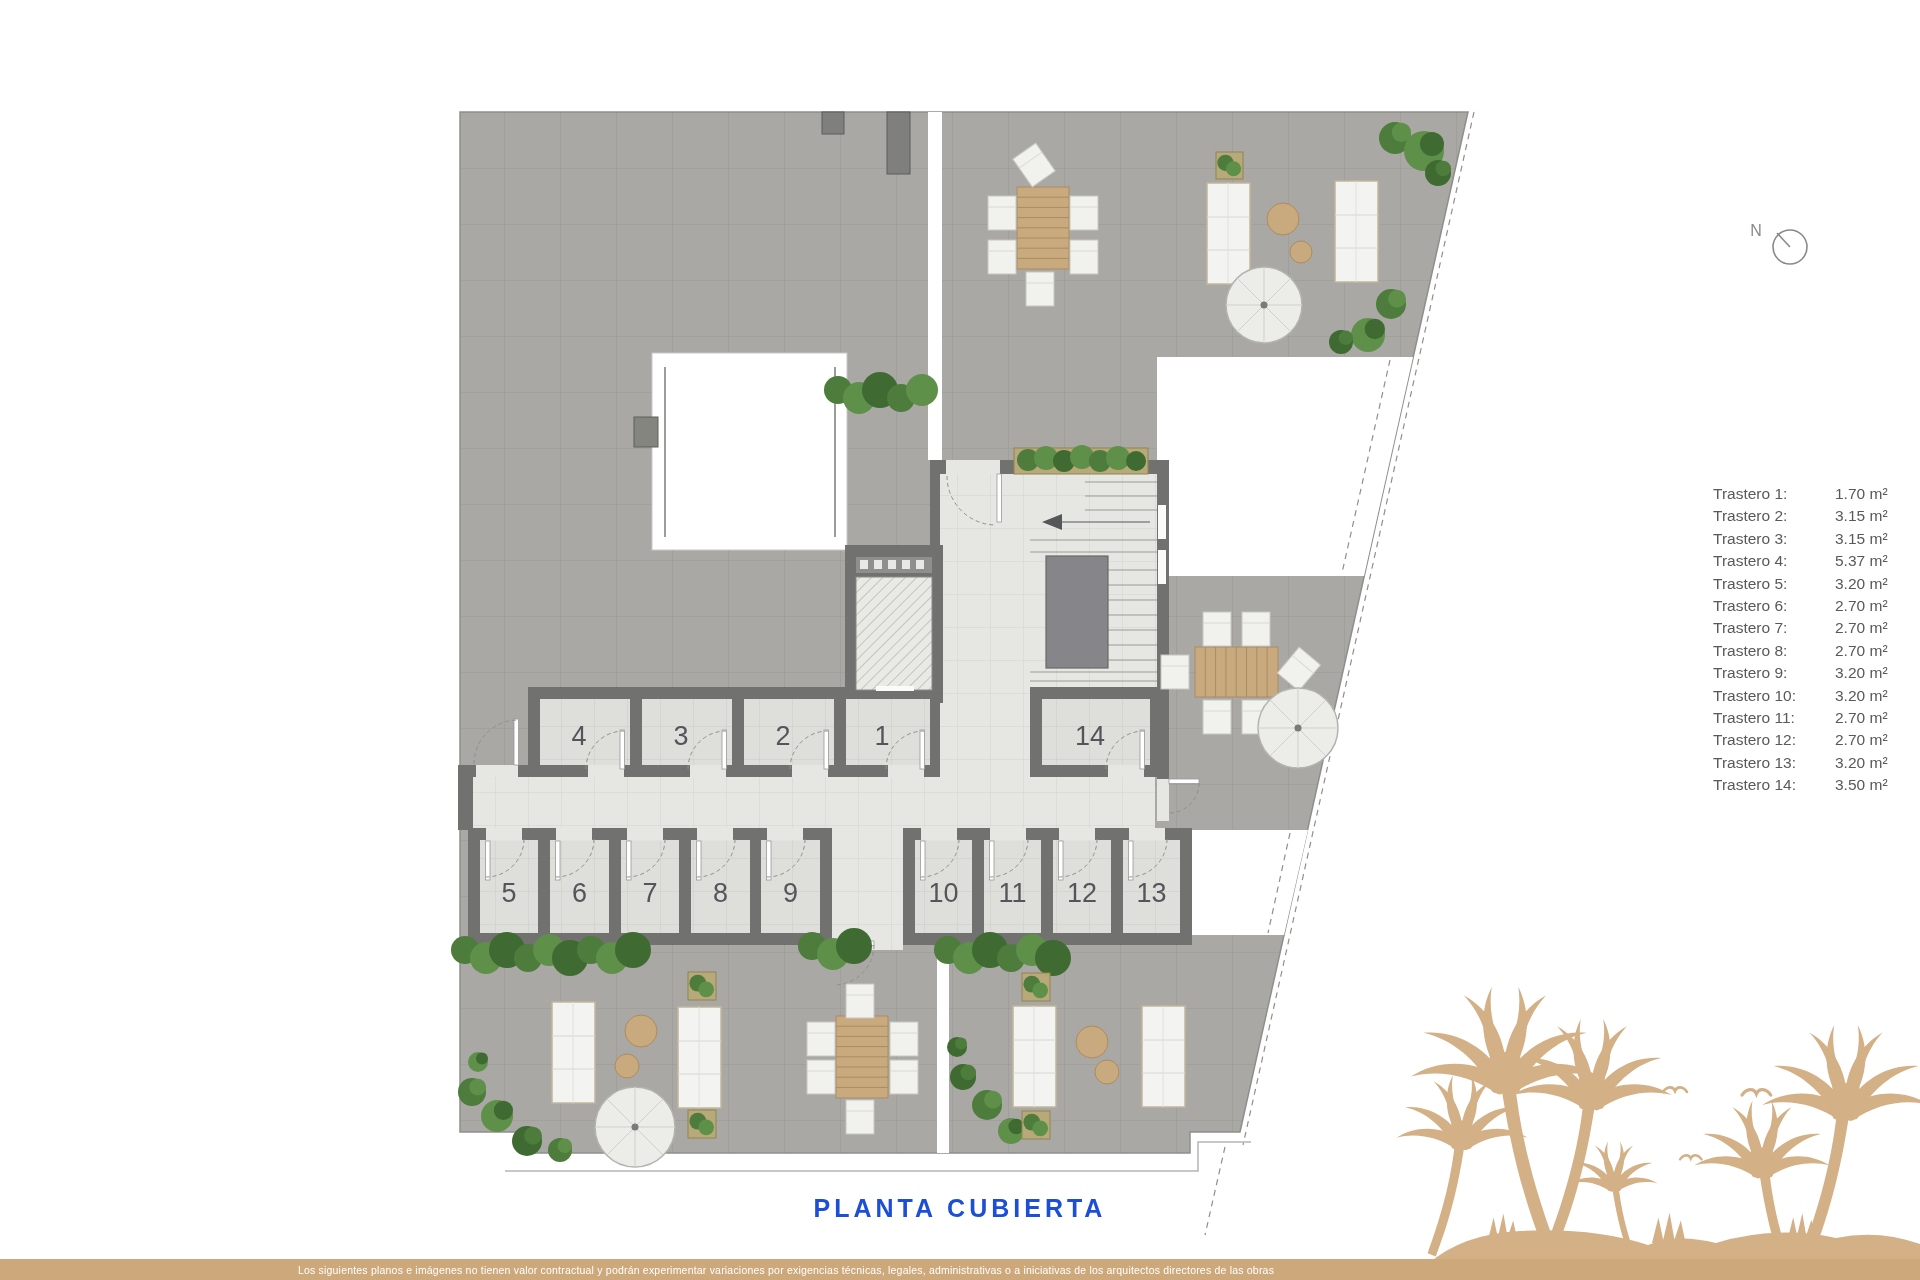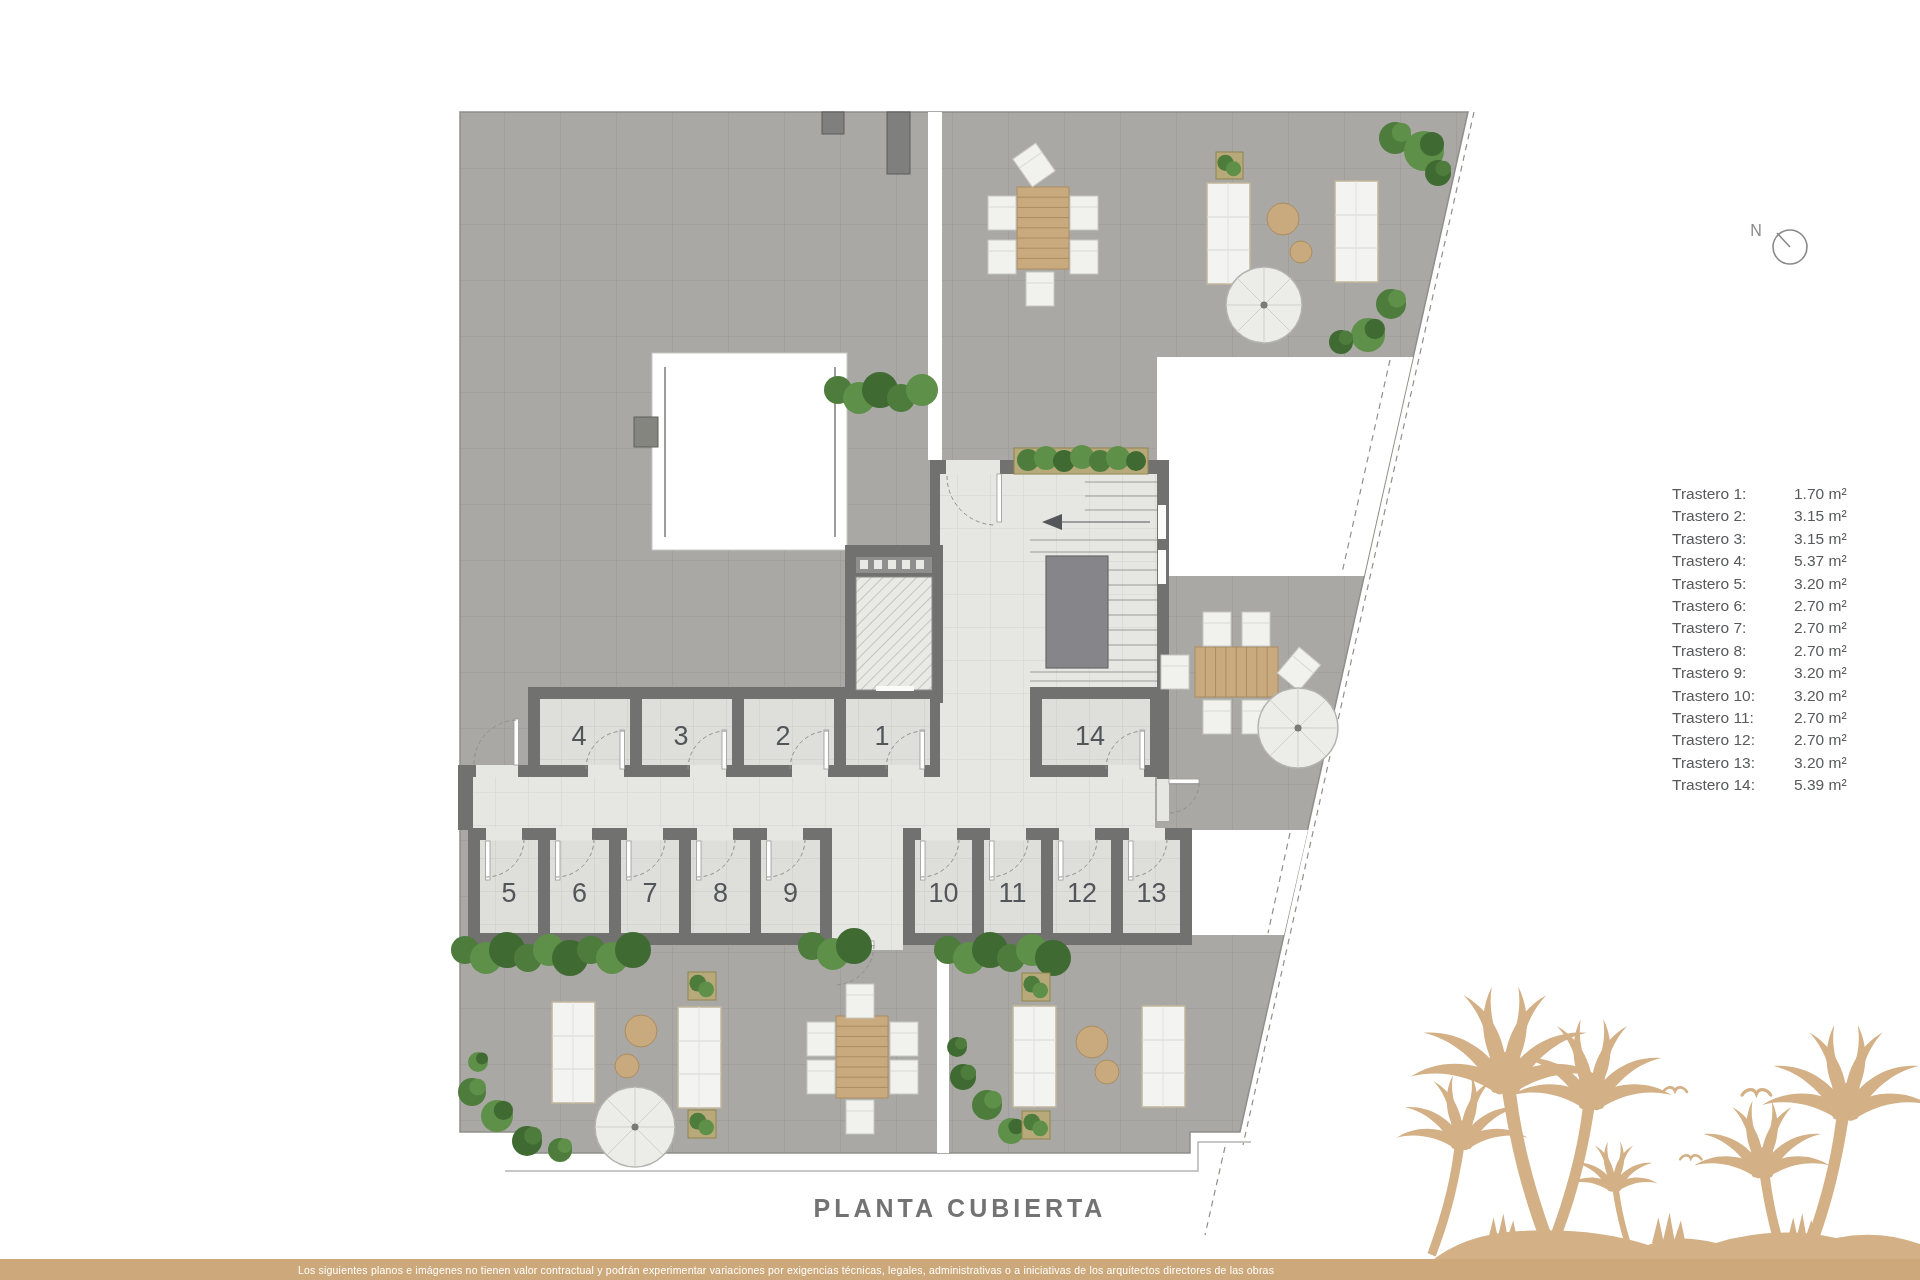--- a/index.html
+++ b/index.html
@@ -1,25 +1,25 @@
 <!DOCTYPE html>
 <html><head>
 <meta charset="utf-8">
 <style>
   html,body{margin:0;padding:0;background:#ffffff;}
   .stage{position:relative;width:1920px;height:1280px;background:#ffffff;overflow:hidden;
          font-family:"Liberation Sans", sans-serif;}
   svg text{font-family:"Liberation Sans", sans-serif;}
   .plan-svg{position:absolute;left:0;top:0;}
   #legend{position:absolute;left:1672px;top:483px;font-size:15.5px;color:#58595b;line-height:22.4px;}
-  #legend .row{display:flex;white-space:nowrap;}
+  #legend .row{display:flex;white-space:nowrap;margin-left:41px;}
   #legend .lab{flex:0 0 122px;}
   #legend .val{flex:0 0 auto;}
   #plan-title{position:absolute;left:960px;top:1194px;transform:translateX(-50%);
-              font-size:25px;font-weight:bold;letter-spacing:4px;color:#737373;white-space:nowrap;}
+              font-size:25px;font-weight:bold;letter-spacing:4px;color:#1d4ed8;white-space:nowrap;}
   #footer-bar{position:absolute;left:0;top:1259px;width:1920px;height:21px;background:#cda87b;}
   #footer-text{position:absolute;left:0;top:1264px;width:1572px;text-align:center;
                font-size:10.5px;color:#ffffff;letter-spacing:0.2px;}
 </style>
 </head>
 <body>
 
 <div class="stage">
 
 <svg class="plan-svg" width="1920" height="1280" viewBox="0 0 1920 1280">
@@ -641,21 +641,21 @@
   <div class="row">
         <span class="lab">Trastero 12:</span>
         <span class="val">2.70 m²</span>
       </div>
   <div class="row">
         <span class="lab">Trastero 13:</span>
         <span class="val">3.20 m²</span>
       </div>
   <div class="row">
         <span class="lab">Trastero 14:</span>
-        <span class="val">5.39 m²</span>
+        <span class="val">3.50 m²</span>
       </div>
 </div>
 
 <div id="plan-title">PLANTA CUBIERTA</div>
 
 <div id="footer-bar"></div>
 <div id="footer-text">Los siguientes planos e imágenes no tienen valor contractual y podrán experimentar variaciones por exigencias técnicas, legales, administrativas o a iniciativas de los arquitectos directores de las obras</div>
 
 </div>
 

